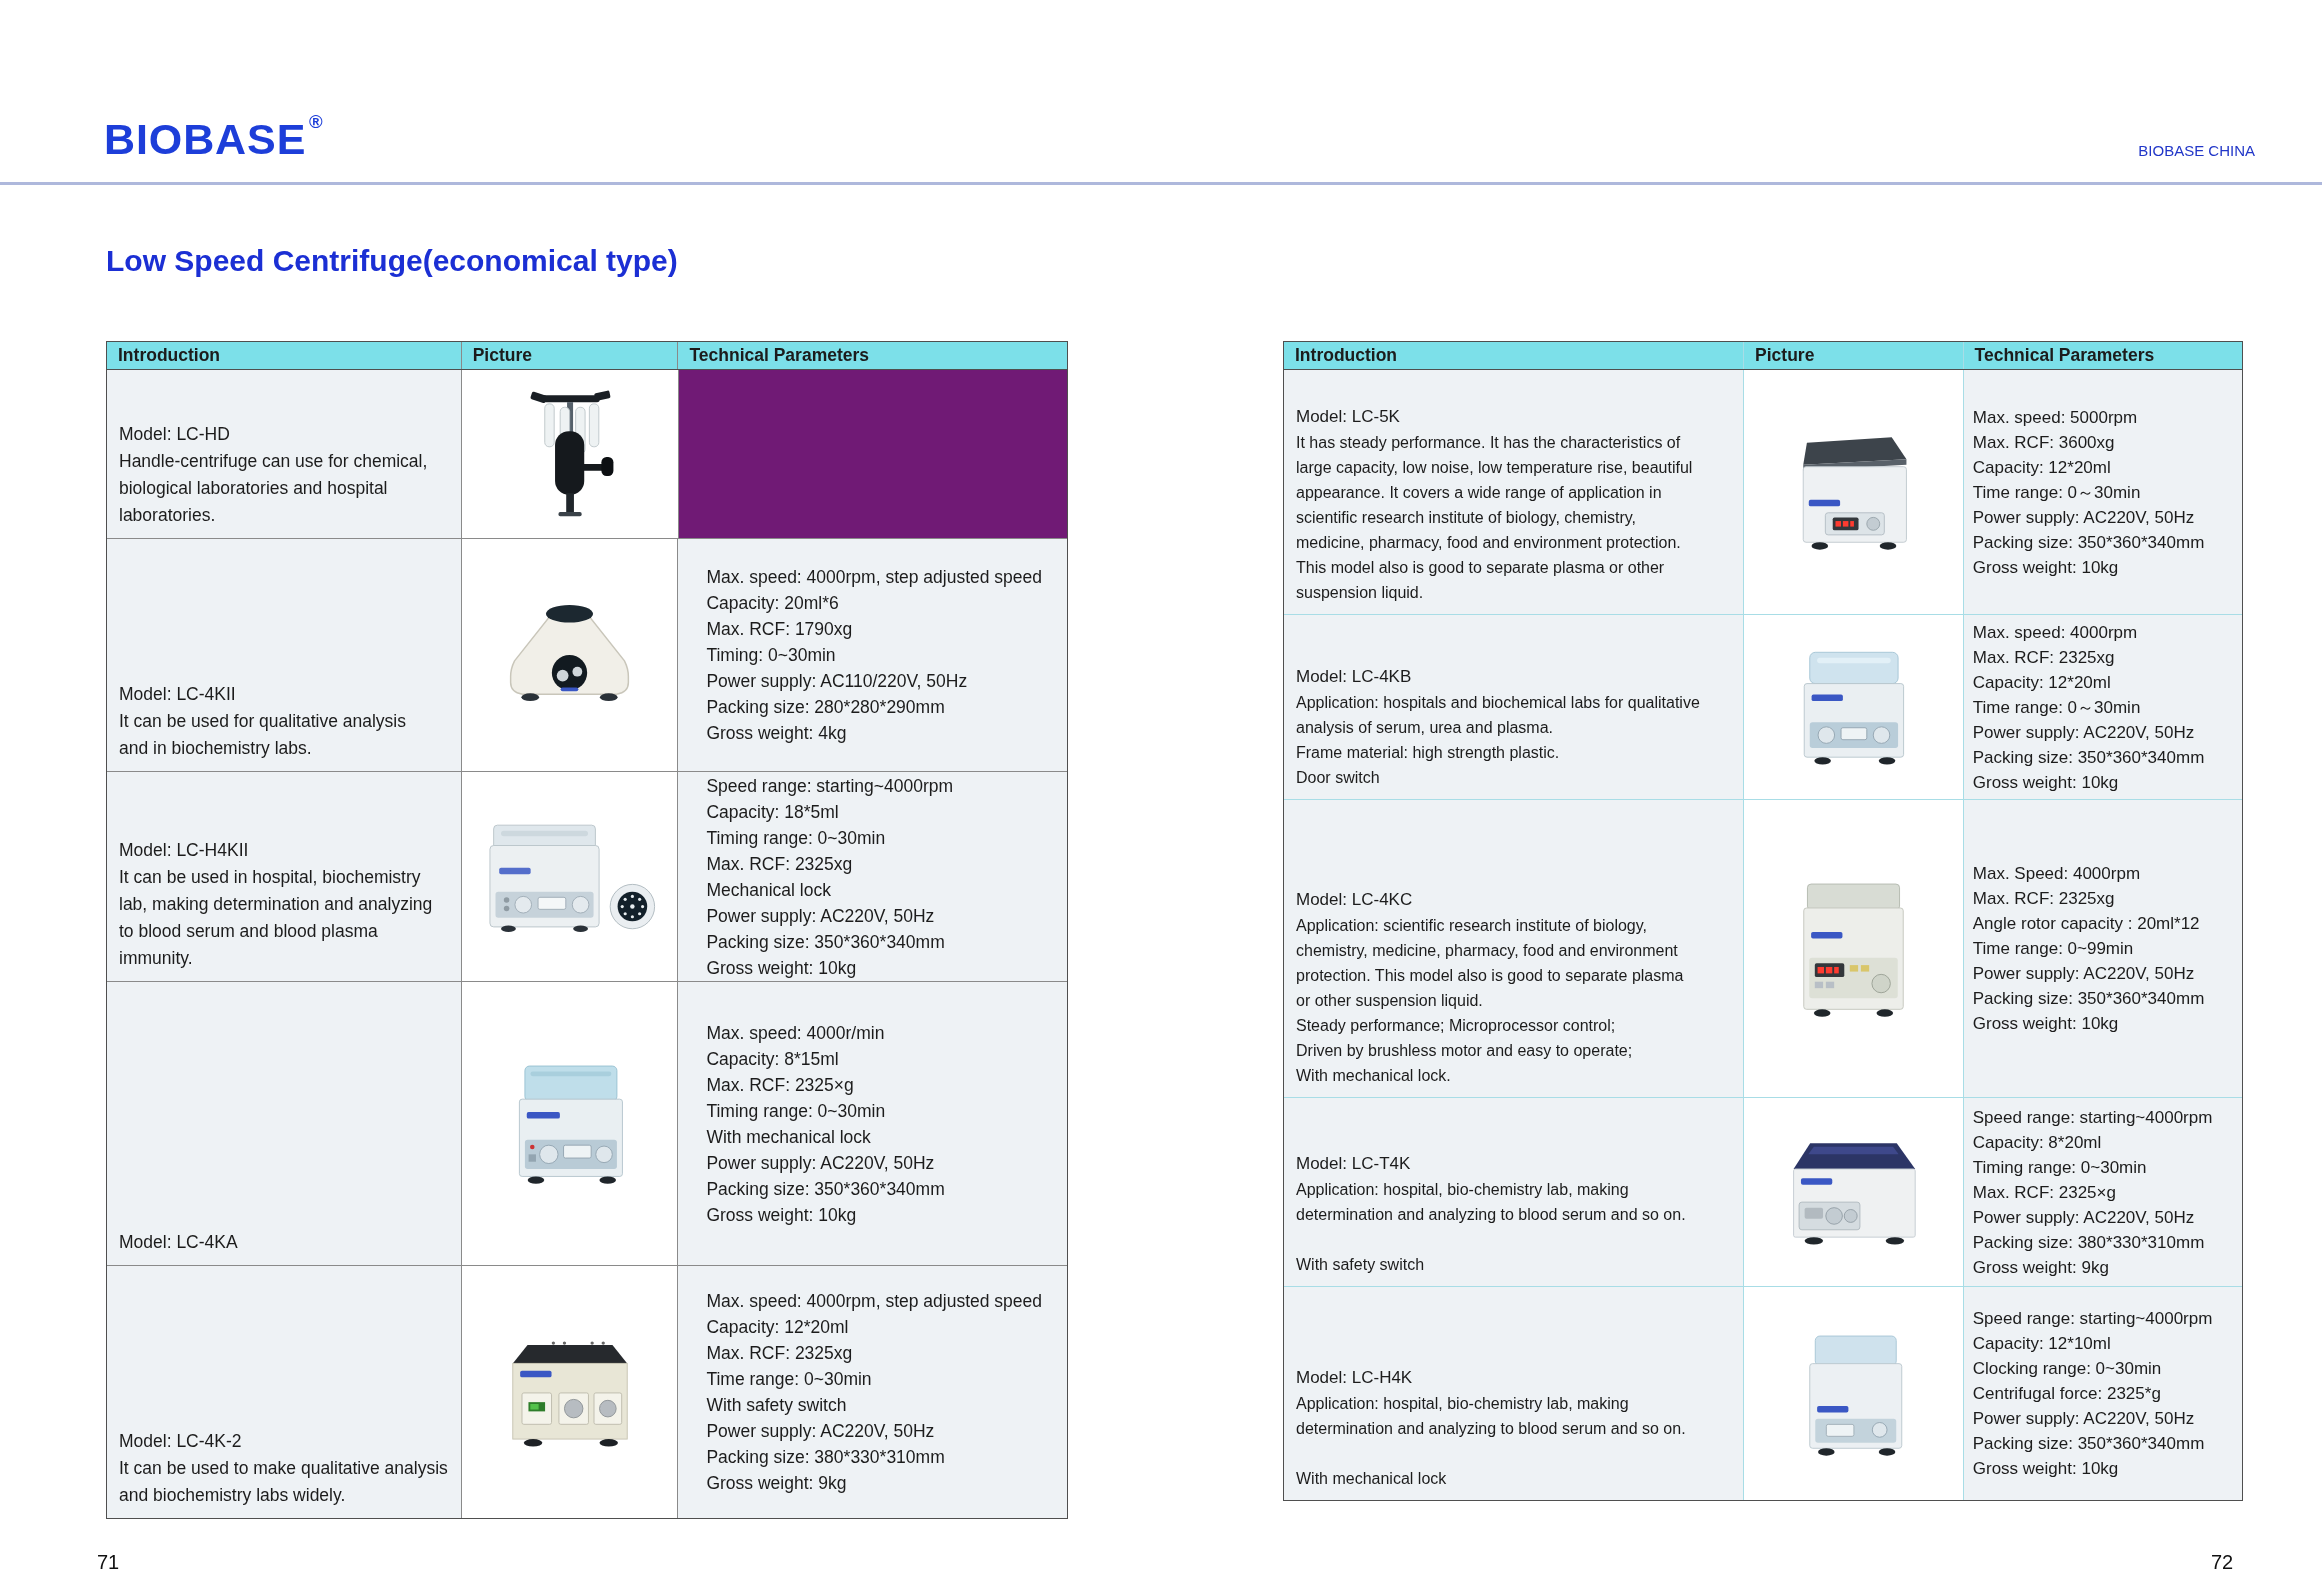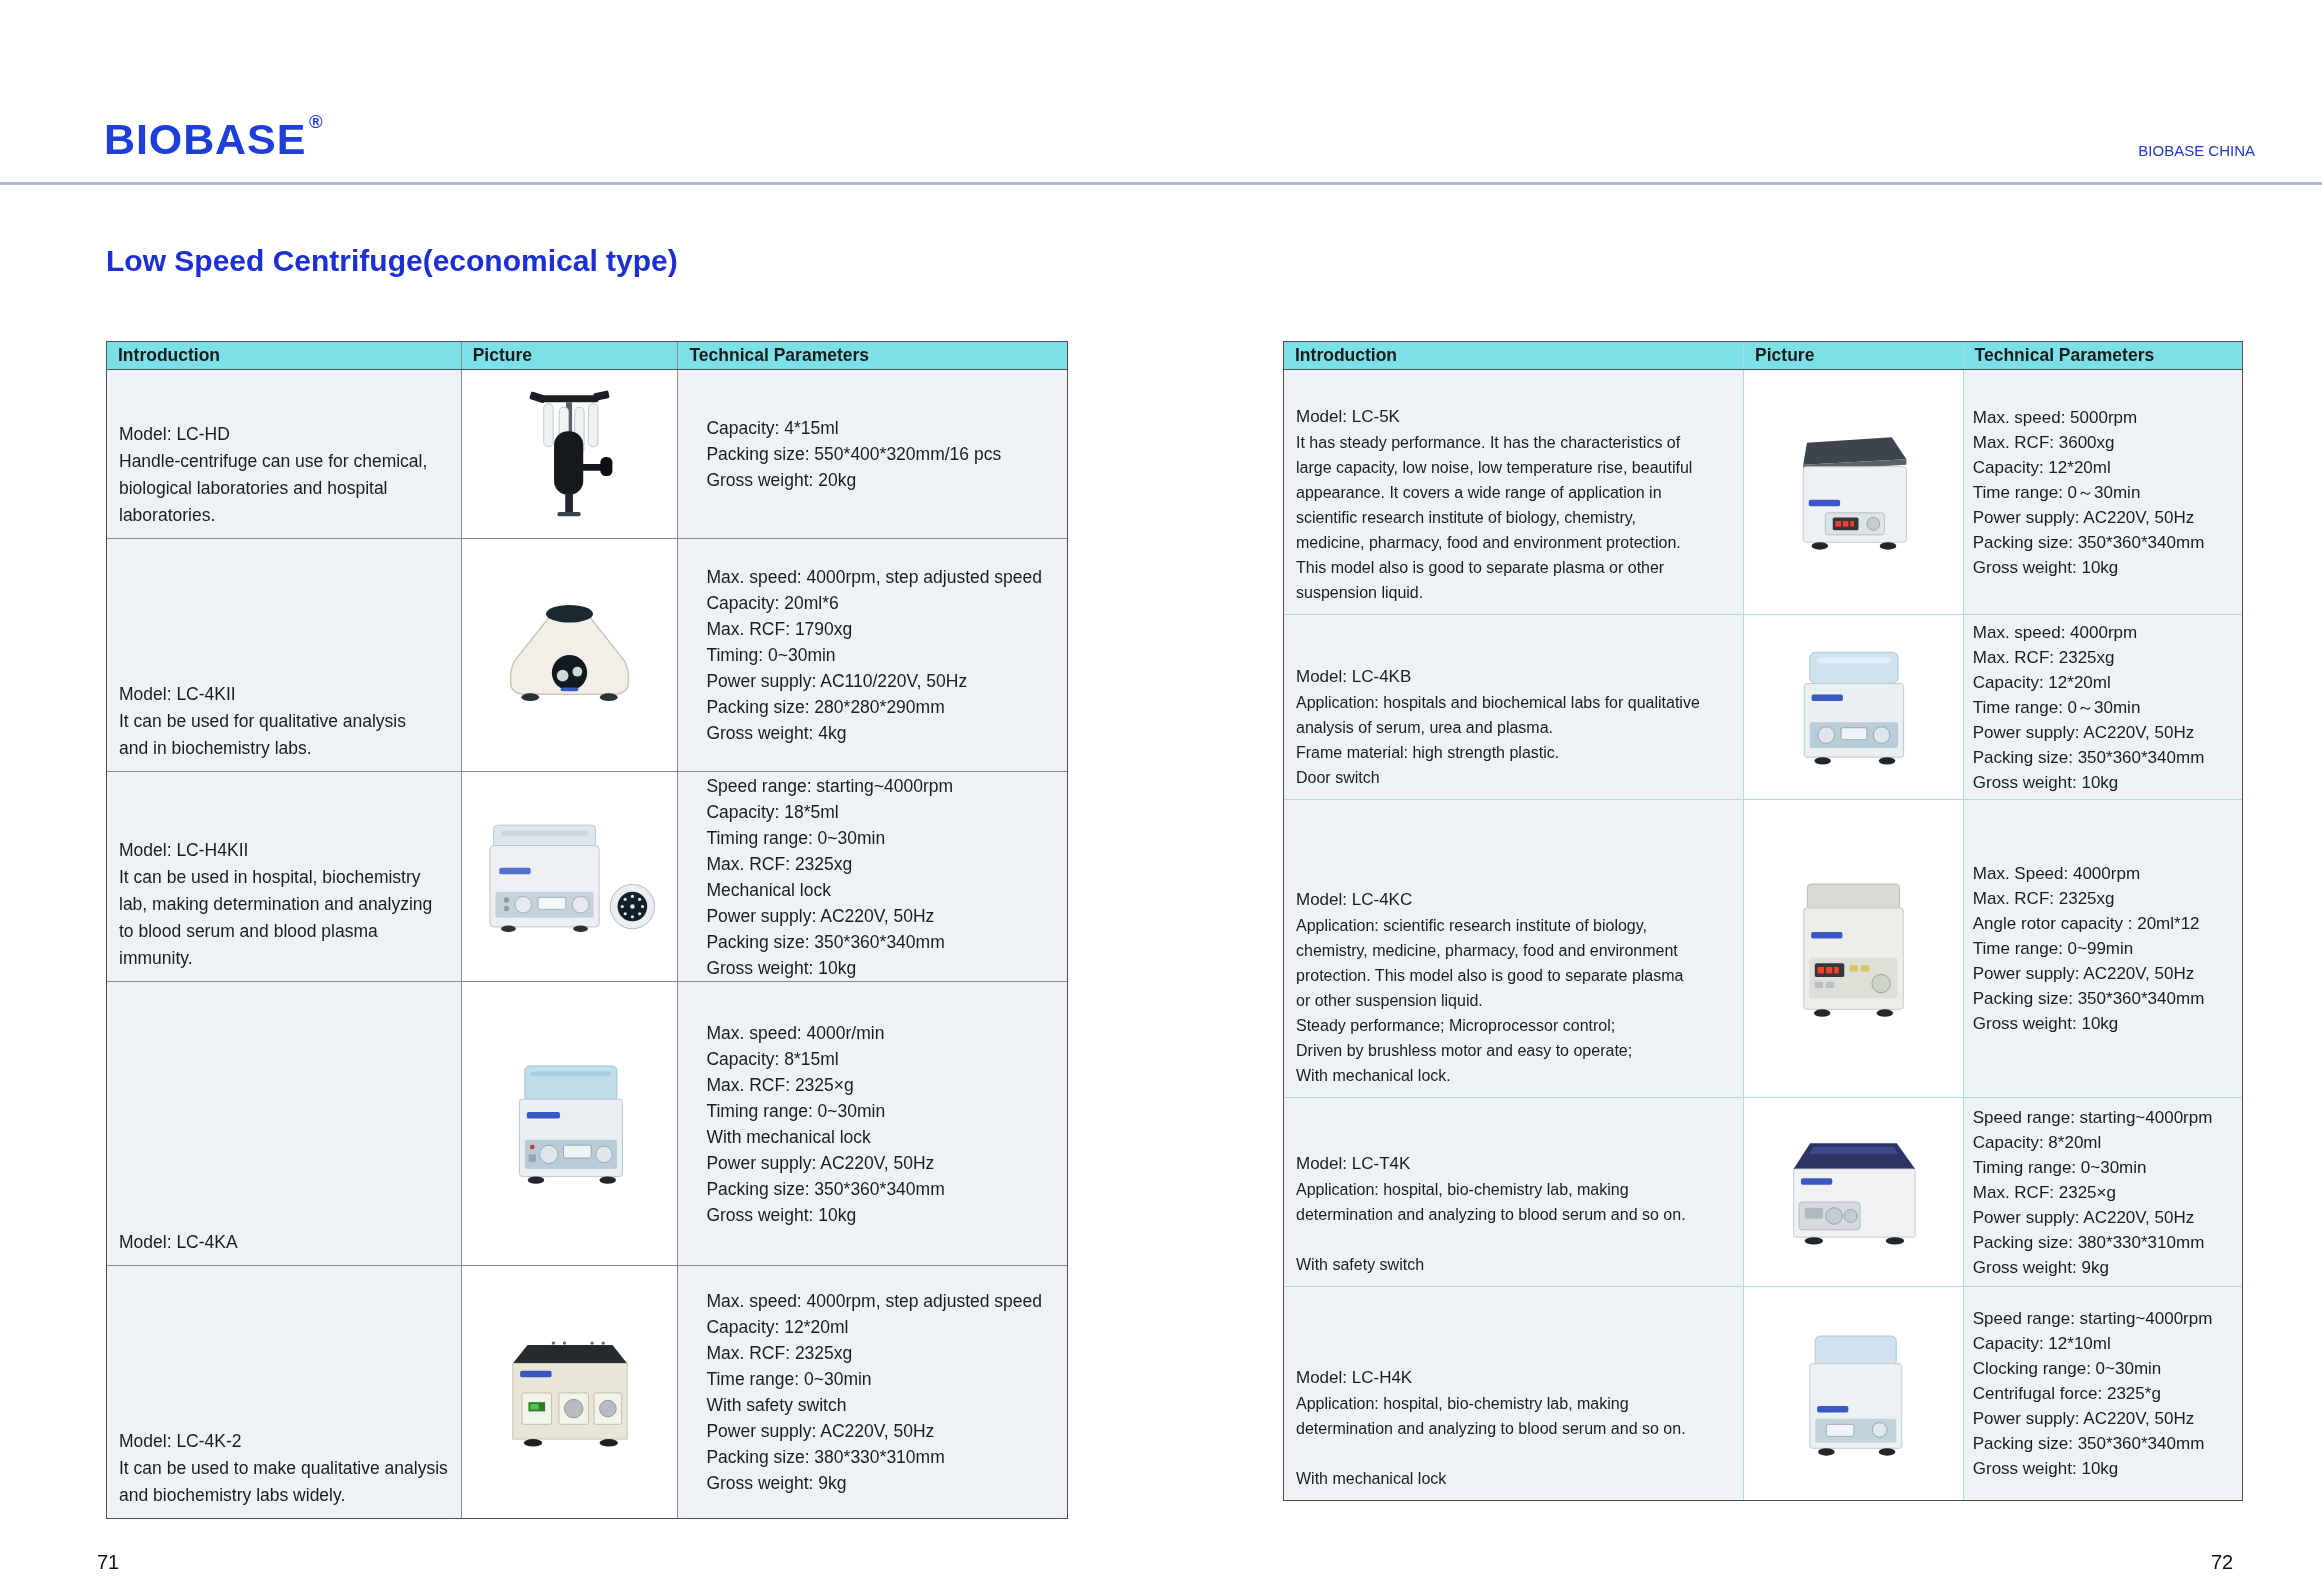--- a/index.html
+++ b/index.html
@@ -81,25 +81,20 @@
           <rect x="48" y="30" width="11" height="54" rx="5" fill="#eef2f3" stroke="#b9c2c6"></rect>
           <rect x="66" y="30" width="11" height="54" rx="5" fill="#eef2f3" stroke="#b9c2c6"></rect>
           <rect x="82" y="26" width="11" height="50" rx="5" fill="#eef2f3" stroke="#b9c2c6"></rect>
           <rect x="42" y="58" width="34" height="74" rx="16" fill="#15191d"></rect>
           <rect x="72" y="96" width="28" height="8" rx="3" fill="#15191d"></rect>
           <rect x="96" y="88" width="14" height="22" rx="6" fill="#0c0f12"></rect>
           <rect x="55" y="130" width="9" height="24" fill="#20262b"></rect>
           <rect x="46" y="152" width="27" height="5" rx="2" fill="#3a4249"></rect>
         </svg>
       </div>
-      <div class="td col-params">
-        <div class="params-text pre">Capacity: 4*15ml
-Packing size: 550*400*320mm/16 pcs
-Gross weight: 20kg</div>
-      </div>
     </div>
 
     <div class="tr" style="height:233px">
       <div class="td col-intro">
         <div class="model">Model: LC-4KII</div>
         <div class="intro-text pre">It can be used for qualitative analysis
 and in biochemistry labs.</div>
       </div>
       <div class="td col-pic">
         <svg width="157" height="118" viewBox="0 0 160 120">

